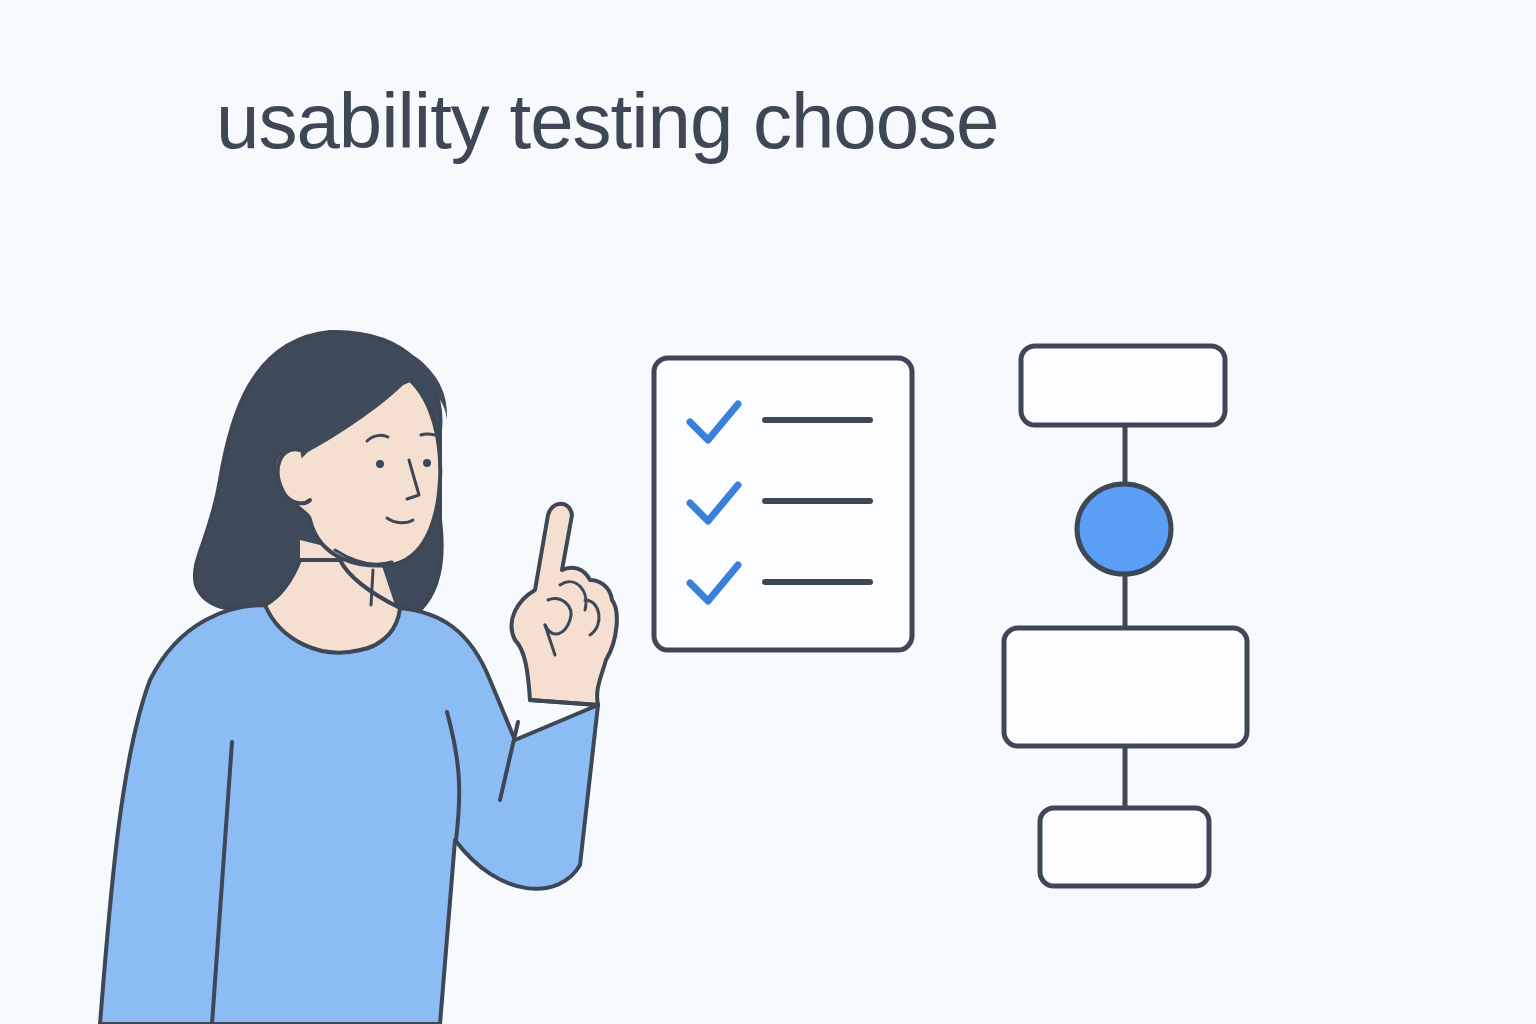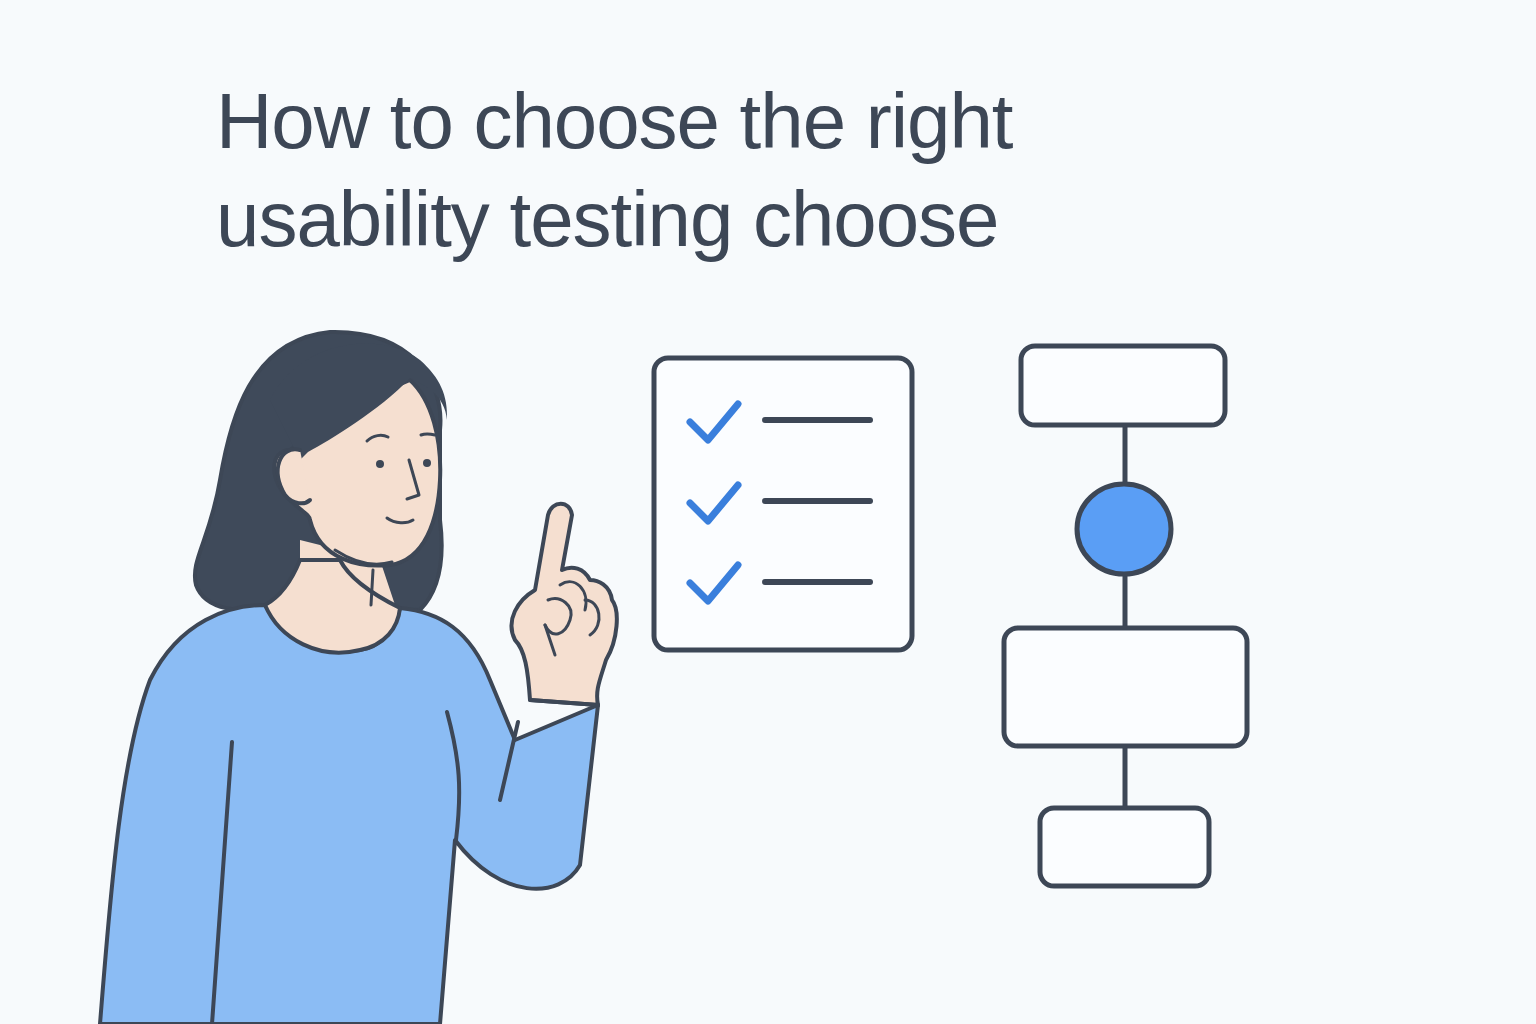--- a/index.html
+++ b/index.html
@@ -17,21 +17,20 @@
     font-weight: 500; letter-spacing: -1px;
     color: #3d4756;
   }
   .title span { display: block; }
   svg.illus { position: absolute; left: 0; top: 0; }
 </style>
 </head>
 <body>
 
 <h1 class="title">
-  <span>How to choose the right</span>
   <span>usability testing choose</span>
 </h1>
 
 <svg class="illus" width="1536" height="1024" viewBox="0 0 1536 1024">
 
   <g>
     <rect x="654" y="358" width="258" height="292" rx="14" fill="#fbfdff" stroke="#3d4756" stroke-width="5"></rect>
     <g fill="none" stroke="#3a7fdc" stroke-width="7" stroke-linecap="round" stroke-linejoin="round">
       <polyline points="690,422 708,440 738,404"></polyline>
     </g>

